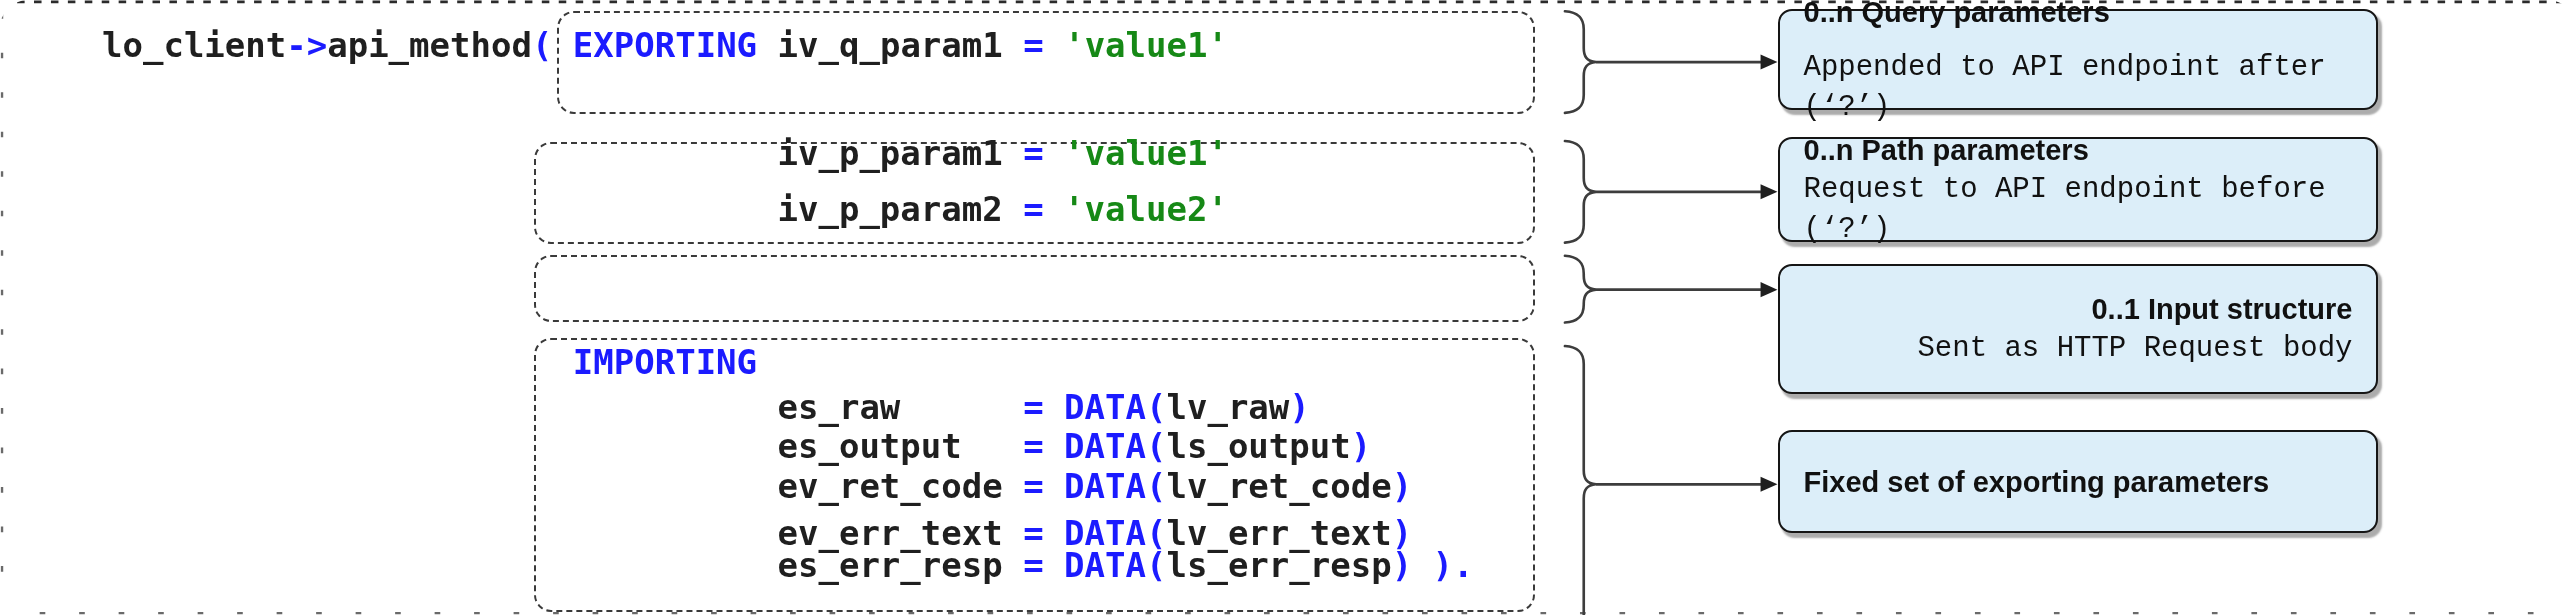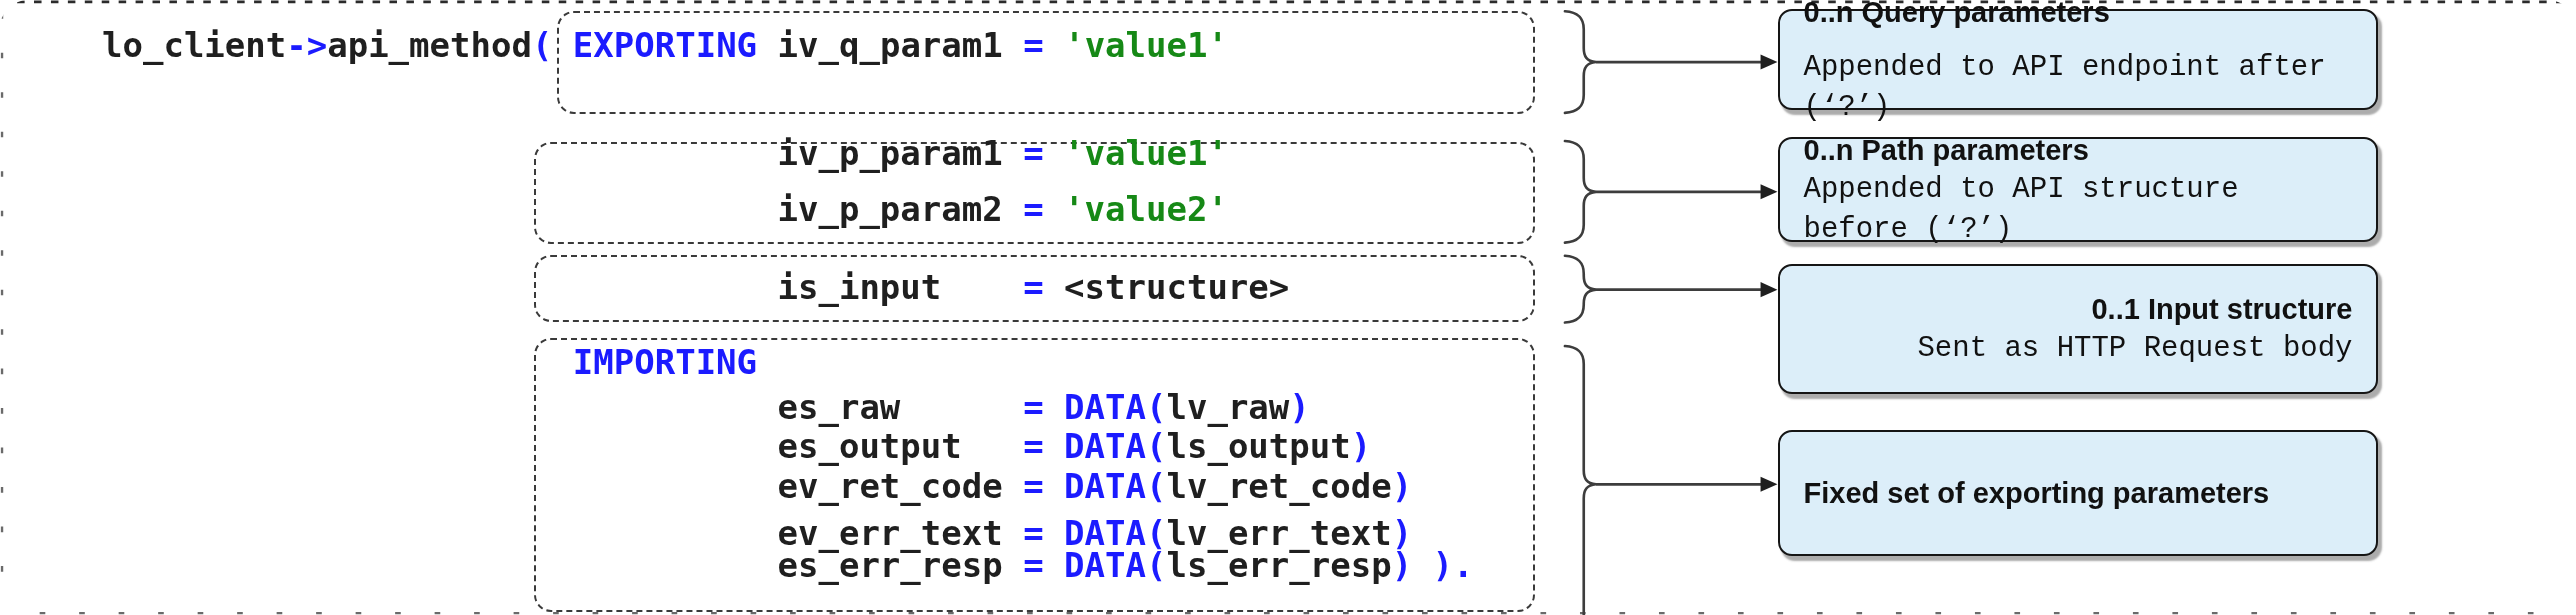--- a/index.html
+++ b/index.html
@@ -65,21 +65,21 @@
     color: #111111;
     font-size: 29px;
     line-height: 40px;
   }
   .callout-title { font-weight: 700; }
   .callout-sub   { font-weight: 400; font-family: Liberation Mono, monospace; }
   .callout-sub:empty { display: none; }
   .co-query     { top: 9.4px;  height: 101px; gap: 16px; }
   .co-path      { top: 137px; height: 105px; }
   .co-input     { top: 264px; height: 130px; text-align: right; }
-  .co-exporting { top: 430px; height: 126px; }
+  .co-exporting { top: 430px; height: 103px; }
 </style>
 </head>
 <body>
 
 <div class="canvas">
 
   <svg class="overlay" viewBox="0 0 2739 654">
 
     <line x1="0" y1="2" x2="2739" y2="2" stroke="#2b2b2b" stroke-width="3" stroke-dasharray="8 10"></line>
     <line x1="2" y1="14" x2="2" y2="654" stroke="#6a6a6a" stroke-width="2.5" stroke-dasharray="6 36"></line>
@@ -102,36 +102,35 @@
 
   <div class="gbox box-query"></div>
   <div class="gbox box-path"></div>
   <div class="gbox box-input"></div>
   <div class="gbox box-exporting"></div>
 
   <div id="code-layer">
       <pre class="code-line" style="top: 25.4px;"><span class="tok-id">lo_client</span><span class="tok-kw">-&gt;</span><span class="tok-id">api_method</span><span class="tok-kw">(</span><span class="tok-id"> </span><span class="tok-kw">EXPORTING</span><span class="tok-id"> iv_q_param1 </span><span class="tok-kw">=</span><span class="tok-id"> </span><span class="tok-str">'value1'</span></pre>
       <pre class="code-line" style="top: 133px;"><span class="tok-id">                                 iv_p_param1 </span><span class="tok-kw">=</span><span class="tok-id"> </span><span class="tok-str">'value1'</span></pre>
       <pre class="code-line" style="top: 189px;"><span class="tok-id">                                 iv_p_param2 </span><span class="tok-kw">=</span><span class="tok-id"> </span><span class="tok-str">'value2'</span></pre>
-      <pre class="code-line" style="top: 267px;"><span class="tok-id">                                 is_input    </span><span class="tok-kw">=</span><span class="tok-id"> &lt;structure&gt;</span></pre>
       <pre class="code-line" style="top: 342px;"><span class="tok-id">                       </span><span class="tok-kw">IMPORTING</span></pre>
       <pre class="code-line" style="top: 387px;"><span class="tok-id">                                 es_raw      </span><span class="tok-kw">=</span><span class="tok-id"> </span><span class="tok-kw">DATA(</span><span class="tok-id">lv_raw</span><span class="tok-kw">)</span></pre>
       <pre class="code-line" style="top: 426px;"><span class="tok-id">                                 es_output   </span><span class="tok-kw">=</span><span class="tok-id"> </span><span class="tok-kw">DATA(</span><span class="tok-id">ls_output</span><span class="tok-kw">)</span></pre>
       <pre class="code-line" style="top: 466px;"><span class="tok-id">                                 ev_ret_code </span><span class="tok-kw">=</span><span class="tok-id"> </span><span class="tok-kw">DATA(</span><span class="tok-id">lv_ret_code</span><span class="tok-kw">)</span></pre>
       <pre class="code-line" style="top: 505px; margin-top: 8px;"><span class="tok-id">                                 ev_err_text </span><span class="tok-kw">=</span><span class="tok-id"> </span><span class="tok-kw">DATA(</span><span class="tok-id">lv_err_text</span><span class="tok-kw">)</span></pre>
       <pre class="code-line" style="top: 545px;"><span class="tok-id">                                 es_err_resp </span><span class="tok-kw">=</span><span class="tok-id"> </span><span class="tok-kw">DATA(</span><span class="tok-id">ls_err_resp</span><span class="tok-kw">)</span><span class="tok-id"> </span><span class="tok-kw">).</span></pre>
     </div>
 
   <div class="callout co-query">
     <div class="callout-title">0..n Query parameters</div>
     <div class="callout-sub">Appended to API endpoint after (‘?’)</div>
   </div>
   <div class="callout co-path">
     <div class="callout-title">0..n Path parameters</div>
-    <div class="callout-sub">Appended to API structure before (‘?’)</div>
+    <div class="callout-sub">Request to API endpoint before (‘?’)</div>
   </div>
   <div class="callout co-input">
     <div class="callout-title">0..1 Input structure</div>
     <div class="callout-sub">Sent as HTTP Request body</div>
   </div>
   <div class="callout co-exporting">
     <div class="callout-title">Fixed set of exporting parameters</div>
 
   </div>
 

